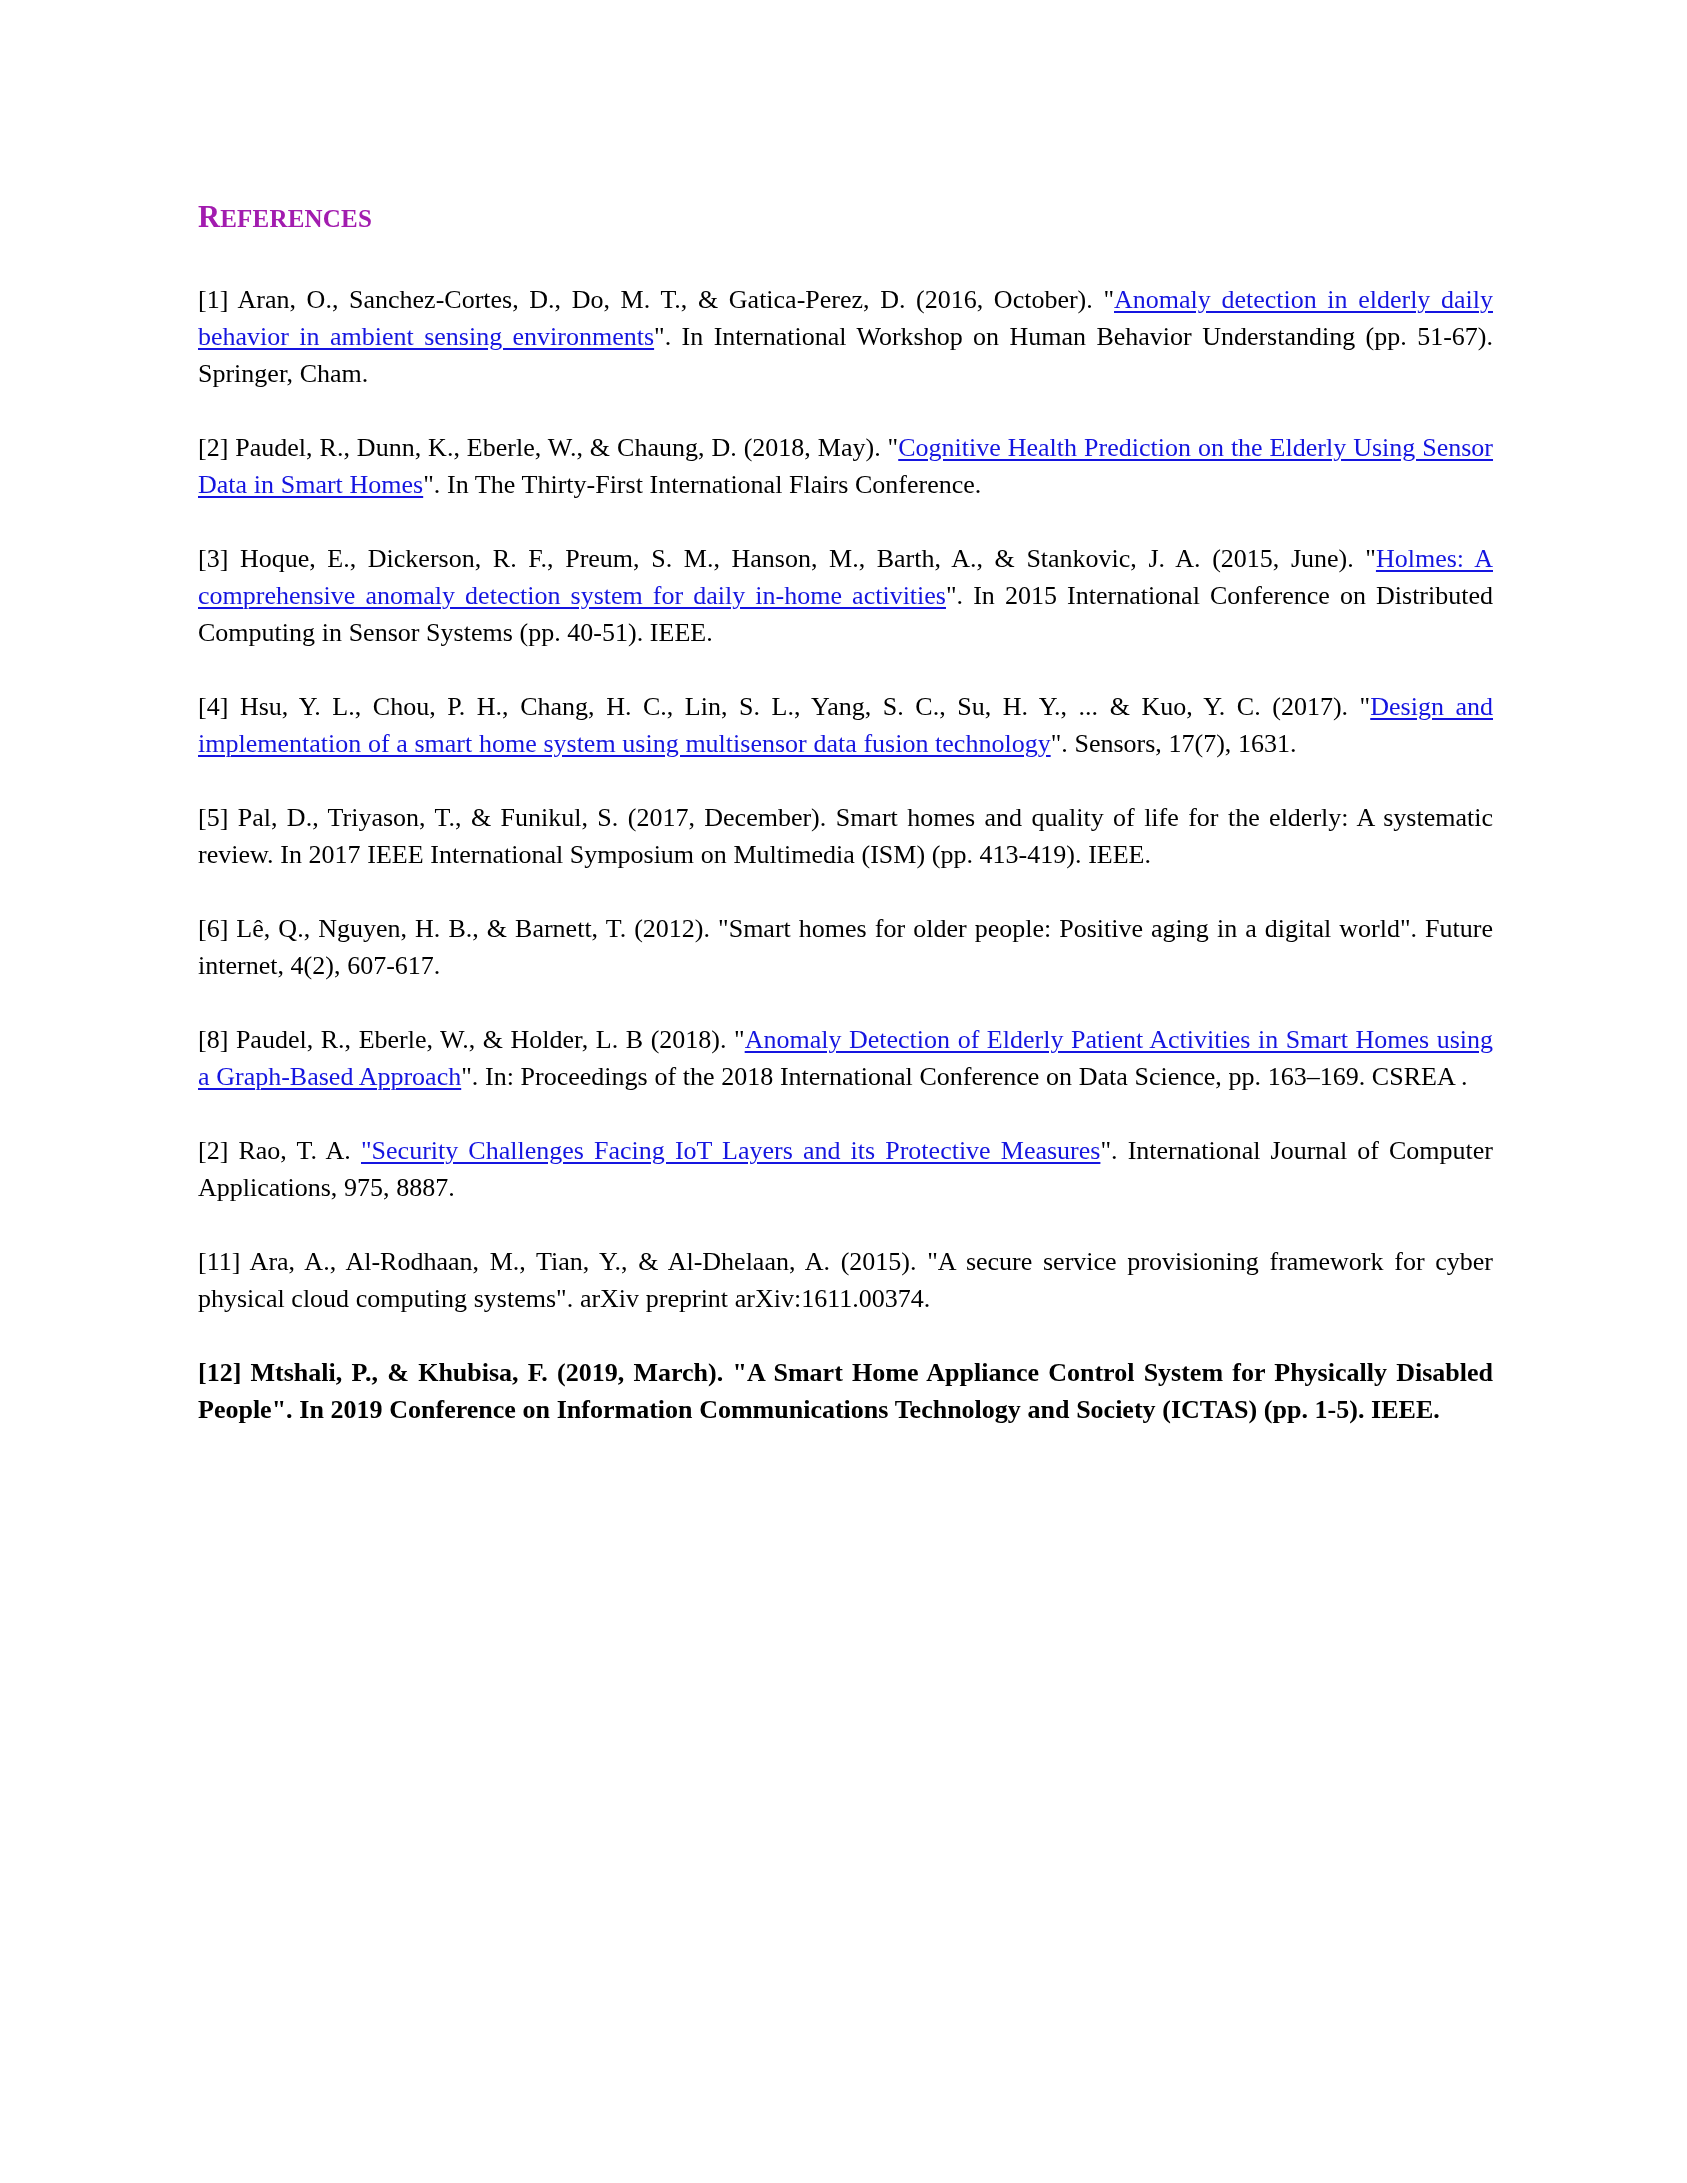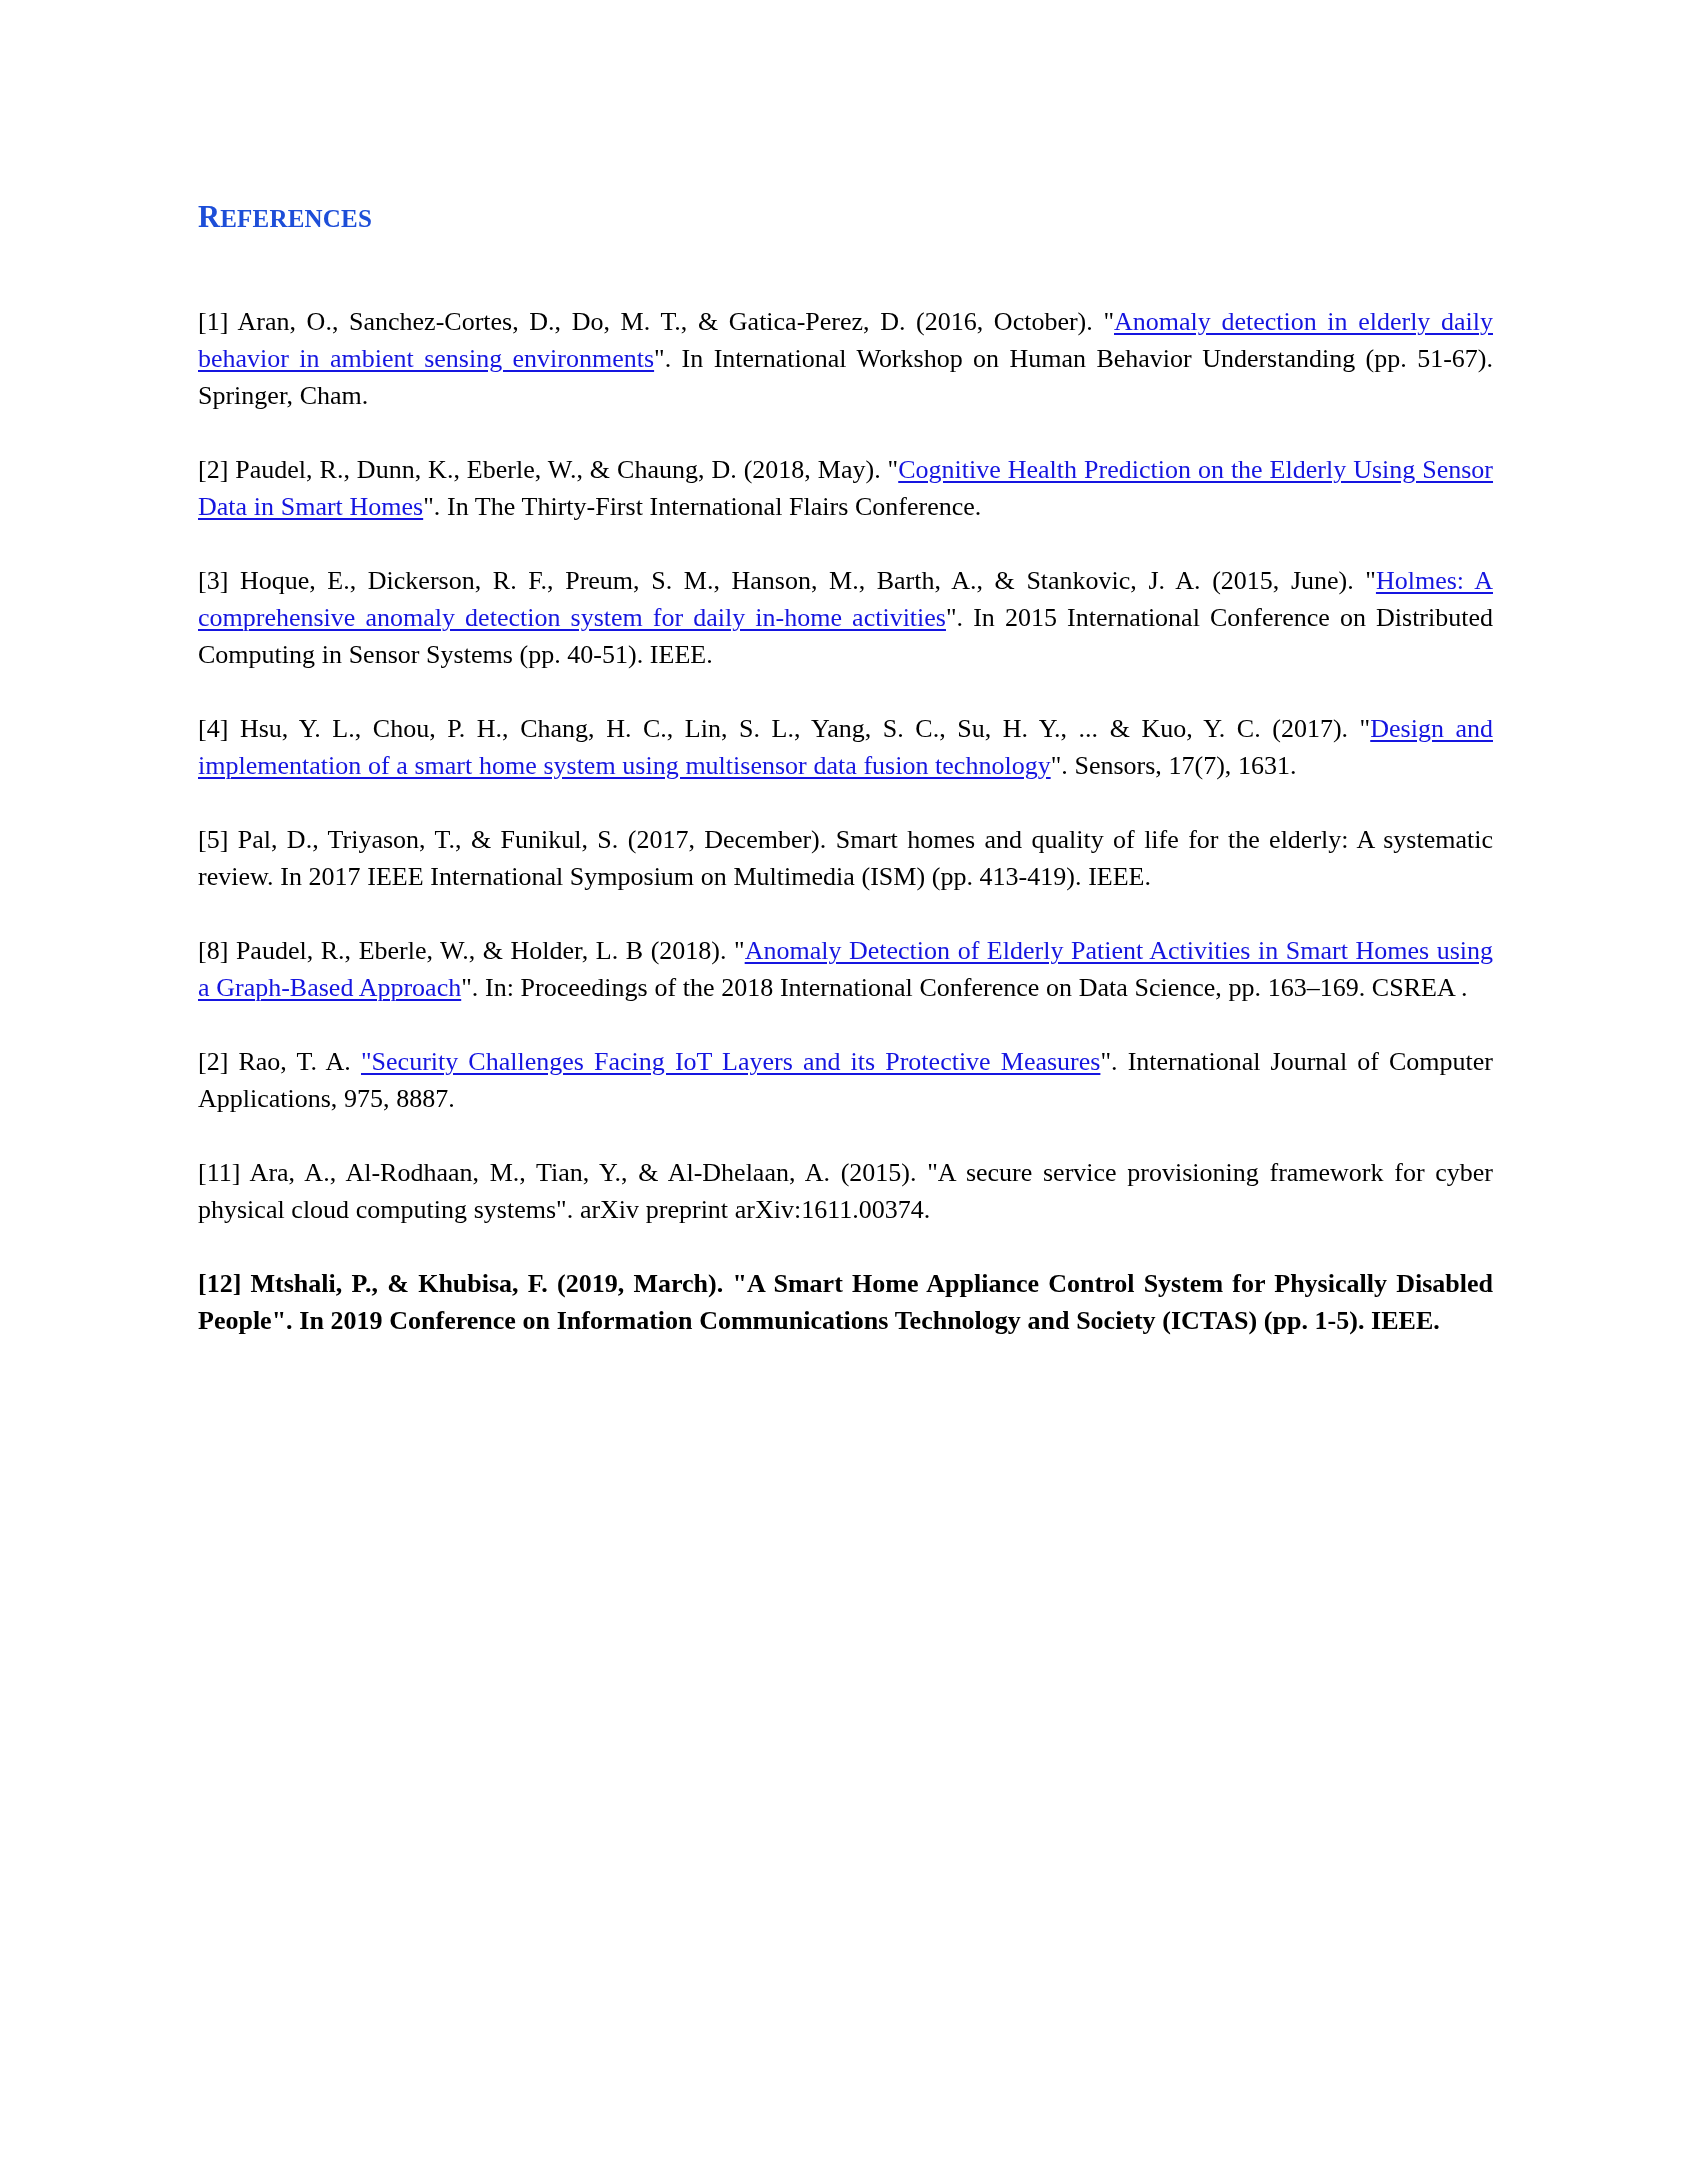--- a/index.html
+++ b/index.html
@@ -20,27 +20,27 @@
     box-sizing: border-box;
   }
   .content {
     position: absolute;
     left: 198px;
     top: 201px;
     width: 1295px;
   }
   .section-heading {
     font-family: "Liberation Serif", "DejaVu Serif", serif;
-    color: #1d4ed8;
+    color: #a21caf;
     font-size: 25px;
     font-weight: bold;
     font-variant: small-caps;
     letter-spacing: 0.2px;
     line-height: 1.1;
-    margin: 0 0 68px 0;
+    margin: 0 0 46px 0;
   }
   .section-heading .cap {
     font-size: 30.5px;
   }
   .ref {
     font-size: 26px;
     line-height: 37px;
     text-align: justify;
     text-justify: inter-word;
     margin: 0 0 37px 0;
@@ -65,20 +65,21 @@
   <div class="content">
 
     <h2 class="section-heading"><span class="cap">R</span><span>EFERENCES</span></h2>
 
     <div id="reference-list">
         <p class="ref"><span>[1] Aran, O., Sanchez-Cortes, D., Do, M. T., &amp; Gatica-Perez, D. (2016, October). "</span><span class="lnk">Anomaly detection in elderly daily behavior in ambient sensing environments</span><span>". In International Workshop on Human Behavior Understanding (pp. 51-67). Springer, Cham.</span></p>
         <p class="ref"><span>[2] Paudel, R., Dunn, K., Eberle, W., &amp; Chaung, D. (2018, May). "</span><span class="lnk">Cognitive Health Prediction on the Elderly Using Sensor Data in Smart Homes</span><span>". In The Thirty-First International Flairs Conference.</span></p>
         <p class="ref"><span>[3] Hoque, E., Dickerson, R. F., Preum, S. M., Hanson, M., Barth, A., &amp; Stankovic, J. A. (2015, June). "</span><span class="lnk">Holmes: A comprehensive anomaly detection system for daily in-home activities</span><span>". In 2015 International Conference on Distributed Computing in Sensor Systems (pp. 40-51). IEEE.</span></p>
         <p class="ref"><span>[4] Hsu, Y. L., Chou, P. H., Chang, H. C., Lin, S. L., Yang, S. C., Su, H. Y., ... &amp; Kuo, Y. C. (2017). "</span><span class="lnk">Design and implementation of a smart home system using multisensor data fusion technology</span><span>". Sensors, 17(7), 1631.</span></p>
         <p class="ref"><span>[5] Pal, D., Triyason, T., &amp; Funikul, S. (2017, December). Smart homes and quality of life for the elderly: A systematic review. In 2017 IEEE International Symposium on Multimedia (ISM) (pp. 413-419). IEEE.</span></p>
+        <p class="ref"><span>[6] Lê, Q., Nguyen, H. B., &amp; Barnett, T. (2012). "Smart homes for older people: Positive aging in a digital world". Future internet, 4(2), 607-617.</span></p>
         <p class="ref"><span>[8] Paudel, R., Eberle, W., &amp; Holder, L. B (2018). "</span><span class="lnk">Anomaly Detection of Elderly Patient Activities in Smart Homes using a Graph-Based Approach</span><span>". In: Proceedings of the 2018 International Conference on Data Science, pp. 163–169. CSREA .</span></p>
         <p class="ref"><span>[2] Rao, T. A. </span><span class="lnk">"Security Challenges Facing IoT Layers and its Protective Measures</span><span>". International Journal of Computer Applications, 975, 8887.</span></p>
         <p class="ref"><span>[11] Ara, A., Al-Rodhaan, M., Tian, Y., &amp; Al-Dhelaan, A. (2015). "A secure service provisioning framework for cyber physical cloud computing systems". arXiv preprint arXiv:1611.00374.</span></p>
         <p class="ref"><span>[12] Mtshali, P., &amp; Khubisa, F. (2019, March). "A Smart Home Appliance Control System for Physically Disabled People". In 2019 Conference on Information Communications Technology and Society (ICTAS) (pp. 1-5). IEEE.</span></p>
       </div>
 
   </div>
 </div>
 
 

